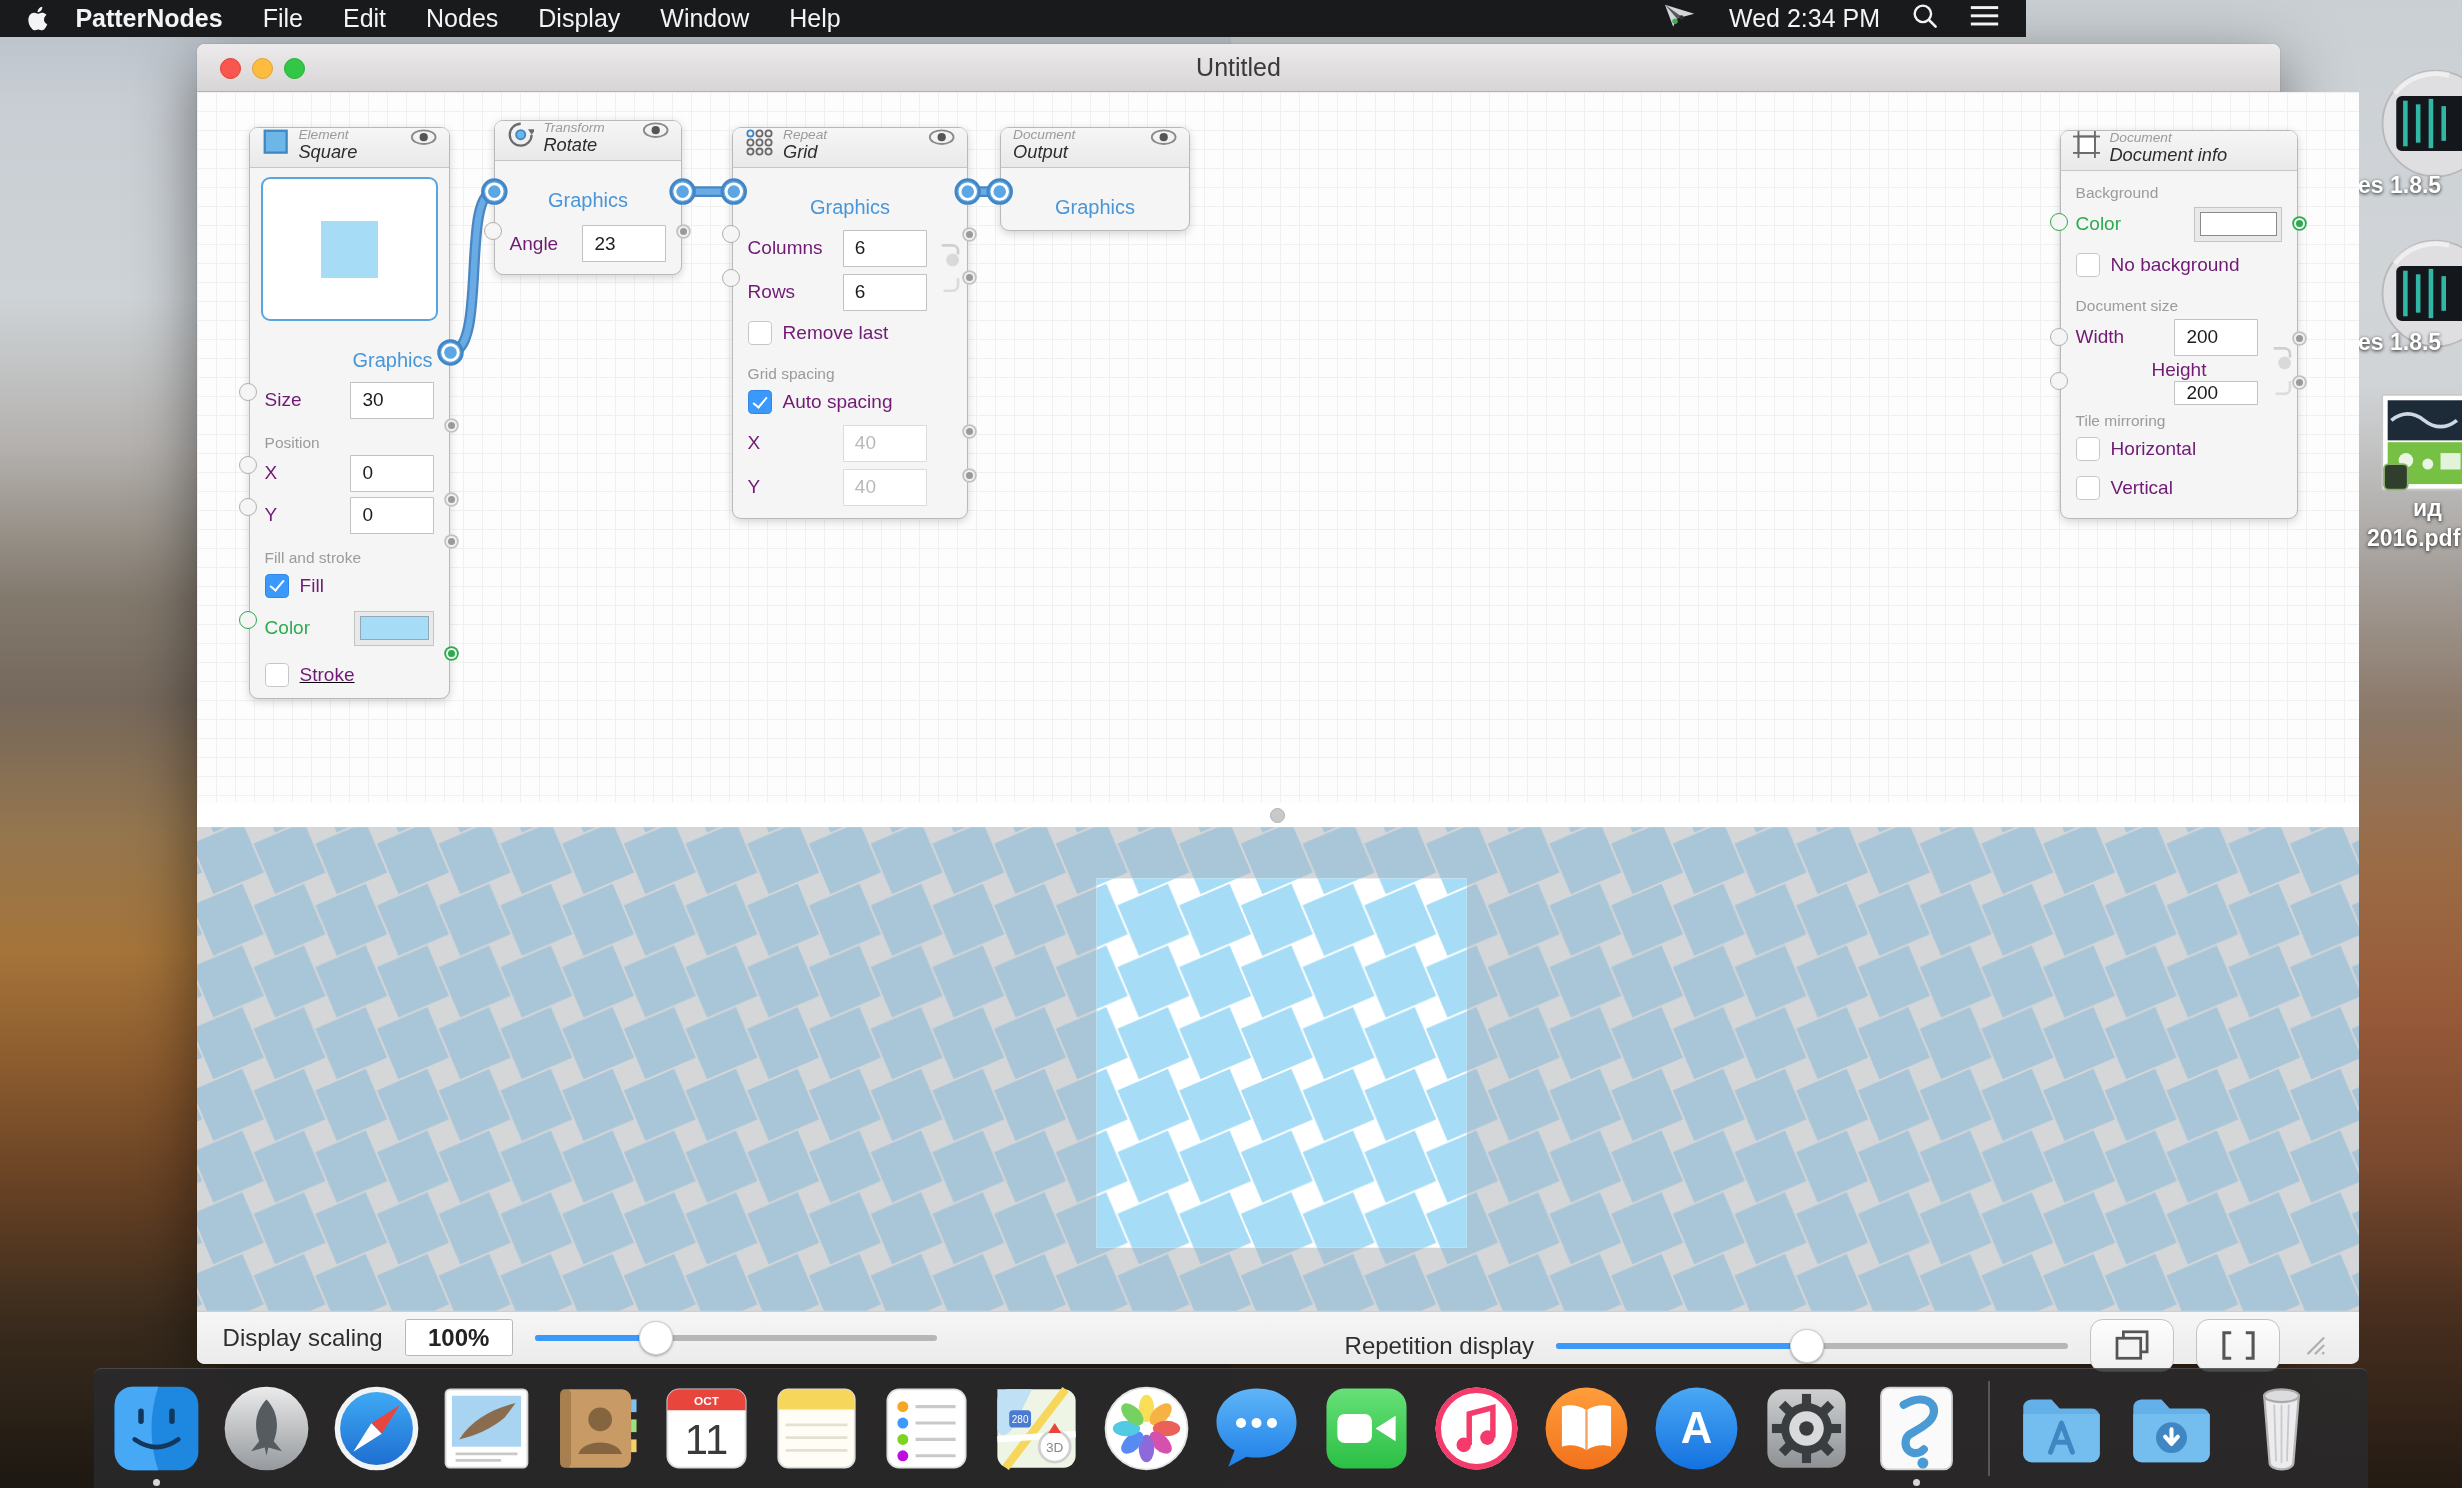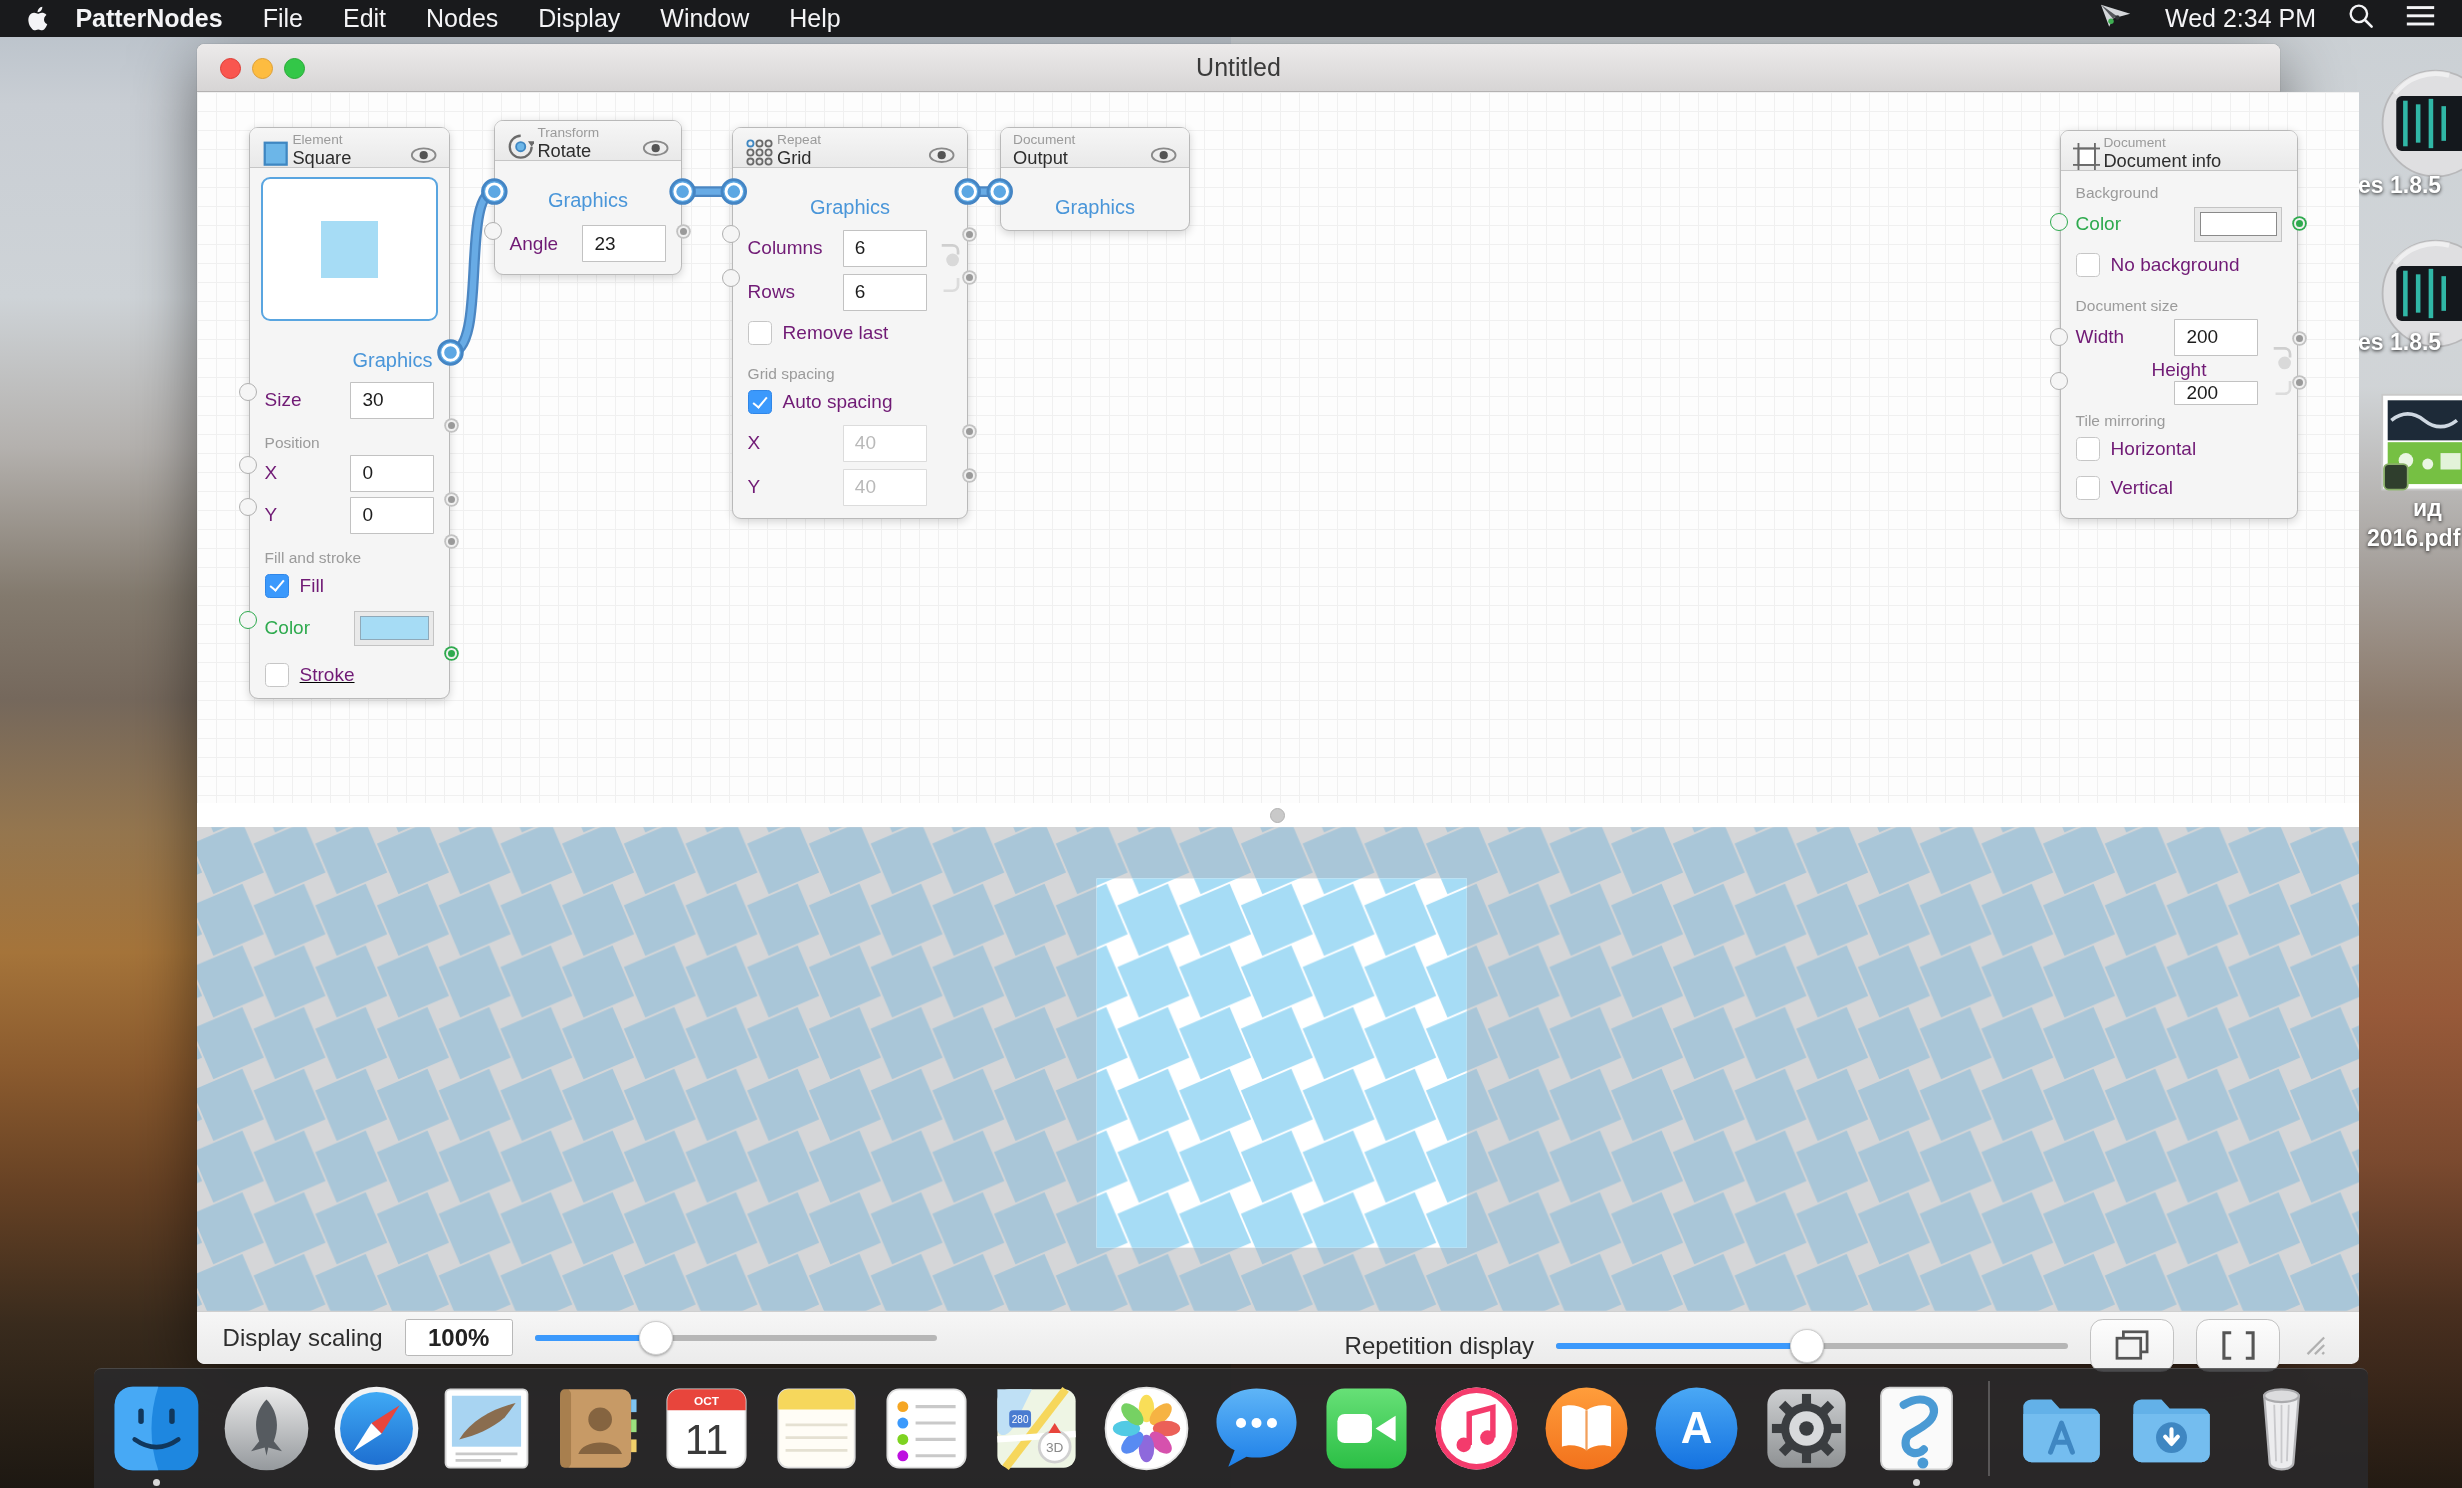--- a/index.html
+++ b/index.html
@@ -2,21 +2,21 @@
 <html style="font-size:14.6px"><head>
 <meta charset="utf-8">
 <style>
   html,body{margin:0;padding:0;background:#000;}
   *{box-sizing:border-box;font-family:"Liberation Sans","DejaVu Sans",sans-serif;}
   .screen{position:relative;width:2462px;height:1488px;overflow:hidden;
     background:linear-gradient(180deg,#b6bfc8 0%,#c9ced4 7%,#ced3d7 20%,#b4b1ae 30%,#837a6e 40%,#75685c 47%,#95764e 56%,#a5743a 64%,#8a5a2e 72%,#664124 80%,#392b1d 89%,#1d1812 100%);}
   .screen::before{content:"";position:absolute;right:0;top:0;width:50%;height:100%;
     background:linear-gradient(180deg,#ccd1d5 0%,#d2d6d9 26%,#a9a4a0 38%,#8d7a6a 48%,#9a6a44 58%,#97583a 68%,#7c4a30 78%,#4a2f1f 88%,#241b13 100%);opacity:.9;}
   
-  .menubar{position:absolute;left:0;top:0;width:2462px;height:37px;background:#191a1c;display:flex;align-items:center;color:#f4f4f6;font-size:25px;z-index:200;}
+  .menubar{position:absolute;left:0;top:0;width:2026px;height:37px;background:#191a1c;display:flex;align-items:center;color:#f4f4f6;font-size:25px;z-index:200;}
   .menubar .mitem{margin-right:40px;}
   .menubar .appname{font-weight:700;margin:0 40px 0 24px;}
   .apple{margin-left:27.4px;display:flex;align-items:center;}
   .mb-right{margin-left:auto;display:flex;align-items:center;gap:31px;padding-right:25.6px;}
   
   .deskicon{position:absolute;z-index:5;}
   .desklabel{position:absolute;color:#fff;font-size:23px;font-weight:700;text-shadow:0 0.9px 3.7px rgba(0,0,0,.85);white-space:nowrap;z-index:5;}
   
   .window{position:absolute;left:197px;top:44px;width:2083px;height:1320px;border-radius:7.3px;background:#fff;
     box-shadow:0 20px 64px rgba(0,0,0,.5),0 0 0.9px rgba(0,0,0,.5);z-index:20;}
@@ -25,22 +25,22 @@
   .tl{position:absolute;top:13.7px;width:21px;height:21px;border-radius:50%;}
   .tl.close{left:23px;background:#f9564f;border:0.9px solid #dd3b34;}
   .tl.min{left:55px;background:#fdbc40;border:0.9px solid #de9f34;}
   .tl.zoom{left:87px;background:#33c748;border:0.9px solid #27aa35;}
   .wtitle{position:absolute;left:0;right:0;top:9.1px;text-align:center;font-size:25px;color:#3a3a3a;}
   
   .canvas{position:absolute;left:0;top:48px;width:2162px;height:711px;overflow:hidden;background:#fdfdfd;
     background-image:linear-gradient(#f0f0f0 0.9px,transparent 0.9px),linear-gradient(90deg,#f0f0f0 0.9px,transparent 0.9px);
     background-size:19px 19px;}
   .node{position:absolute;background:#f5f5f5;border:1.8px solid #b9b9b9;border-radius:9.1px;box-shadow:0 2.7px 8.2px rgba(0,0,0,.16);z-index:10;}
-  .nhead{height:40px;display:flex;align-items:flex-end;gap:3px;padding:0 12px;border-bottom:0.9px solid #c6c6c6;
-    background:linear-gradient(#f6f6f6,#e9e9e9);border-radius:7.3px 7.3px 0 0;}
+  .nhead{height:40px;display:flex;align-items:flex-start;gap:9px;padding:0 12px;border-bottom:0.9px solid #c6c6c6;
+    background:linear-gradient(#f6f6f6,#e9e9e9);border-radius:7.3px 7.3px 0 0;font-style:italic;}
   .nh-txt{line-height:1.05;}
   .nh-cat{font-size:13.7px;color:#9b9b9b;}
   .nh-title{font-size:18.3px;color:#2d2d2d;}
   .eye{margin-left:auto;}
   .iorow{position:relative;height:38px;margin-top:20px;display:flex;align-items:center;justify-content:center;}
   .iorow.right{justify-content:flex-end;padding-right:16.5px;}
   .iolabel{color:#4a96d9;font-size:20px;}
   .nrow{display:flex;align-items:center;padding:0 14.6px;height:42px;}
   .nrow .lbl{font-size:19px;color:#701a75;}
   .sect{padding:0 14.6px;height:31px;display:flex;align-items:flex-end;font-size:15.5px;color:#9b9b9b;}

